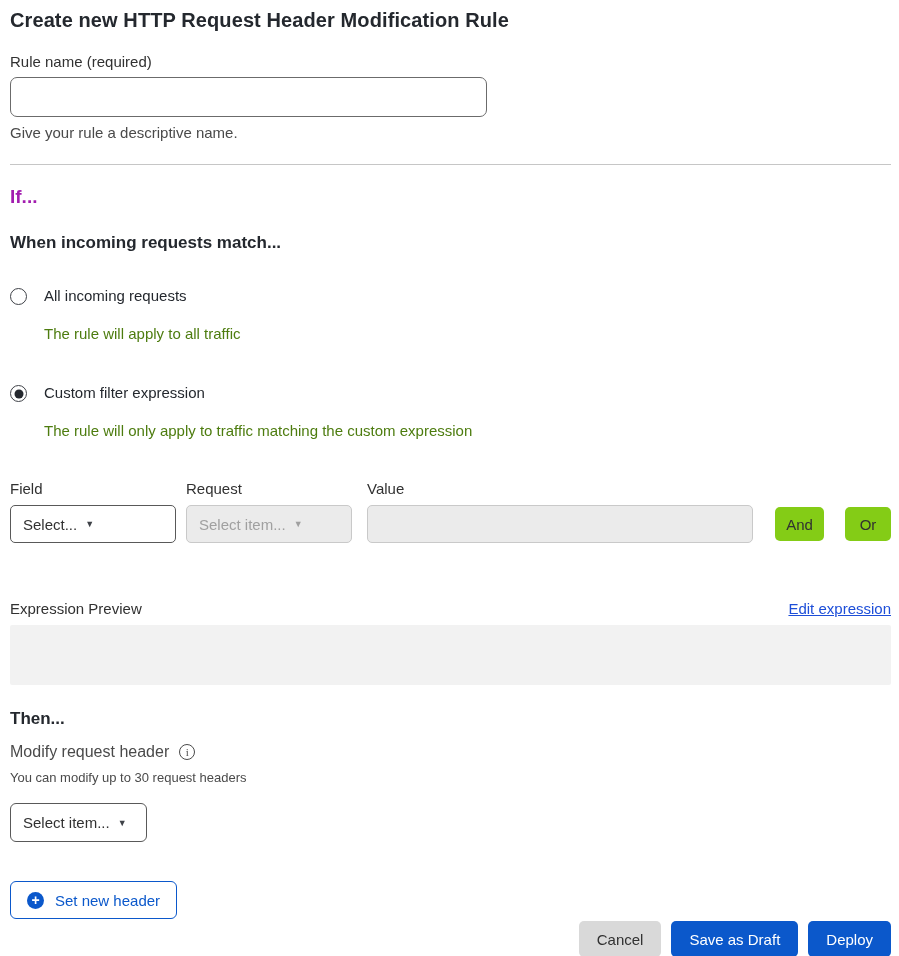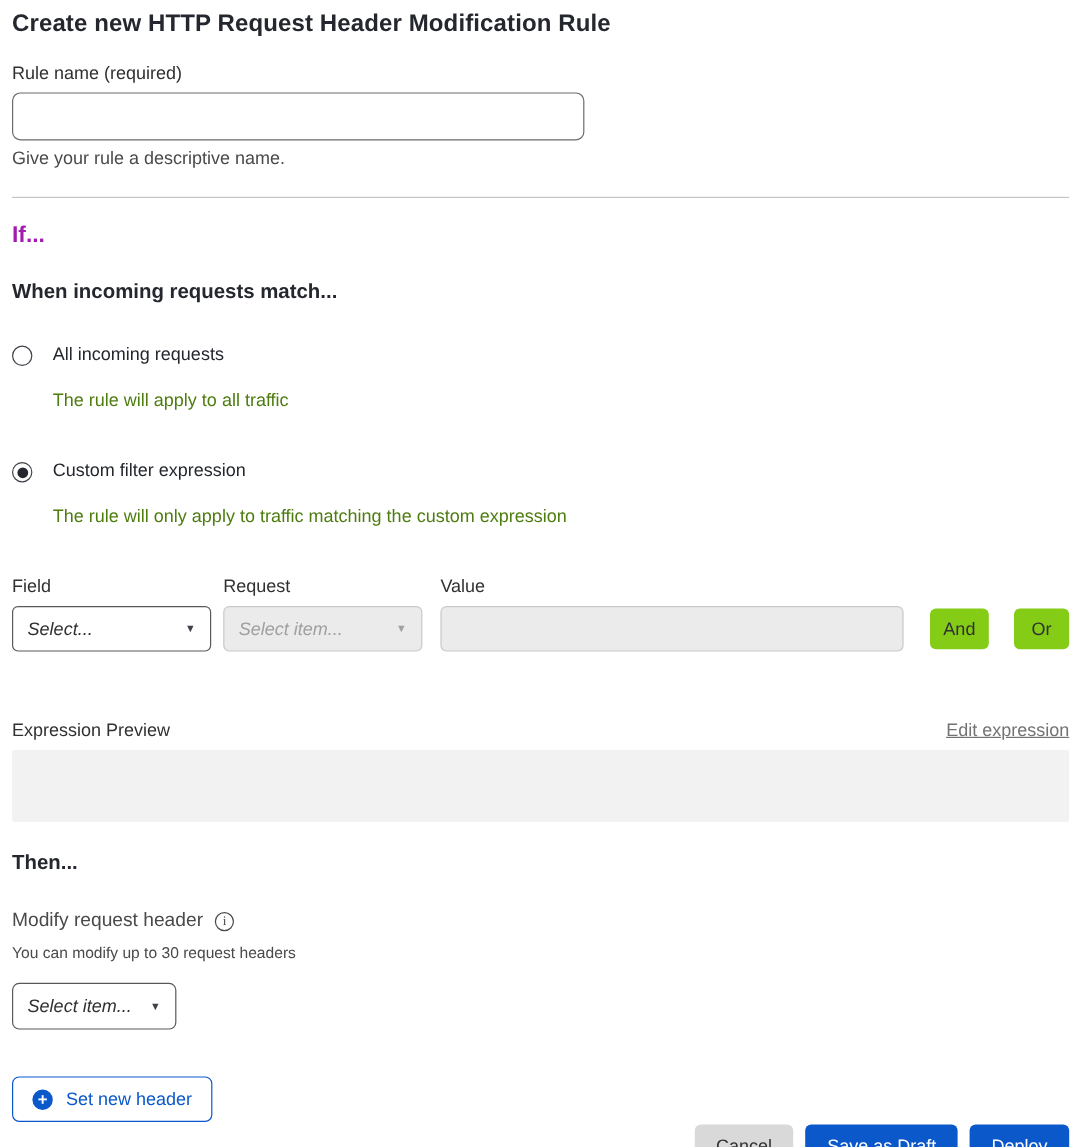--- a/index.html
+++ b/index.html
@@ -106,26 +106,24 @@
   .col-operator { width: 166px; margin-left: 10px; }
   .col-value { flex: 1 1 auto; margin-left: 15px; }
 
   .select-box {
     height: 38px;
     border: 1px solid #595959;
     border-radius: 5px;
     background: #fff;
     display: flex;
     align-items: center;
-    justify-content: space-between;
     padding: 0 12px;
     font-size: 15px;
     color: #313131;
     cursor: pointer;
-    font-style: italic;
   }
   .select-box .caret { font-size: 9px; color: #3f4248; margin-left: 8px; }
   .select-box.disabled {
     background: #ebebeb;
     border: 1px solid #c9c9c9;
     color: #a0a0a0;
     cursor: default;
   }
   .select-box.disabled .caret { color: #a0a0a0; }
 
@@ -157,21 +155,21 @@
 
   .preview-head {
     display: flex;
     justify-content: space-between;
     align-items: flex-end;
     margin-top: 57px;
   }
   .preview-label { font-size: 15px; color: #313131; }
   .edit-link {
     font-size: 15px;
-    color: #737373;
+    color: #1d4ed8;
     text-decoration: underline;
     cursor: pointer;
   }
   .preview-box {
     margin-top: 8px;
     height: 60px;
     width: 100%;
     background: #f2f2f2;
     border-radius: 2px;
     font-size: 14px;
@@ -181,21 +179,21 @@
 
   .h-then {
     font-size: 17px;
     font-weight: 700;
     color: #24282e;
     margin-top: 24px;
   }
   .modify-row {
     display: flex;
     align-items: center;
-    margin-top: 30px;
+    margin-top: 14px;
     text-align: right;
   }
   .modify-label { font-size: 16px; color: #4a4a4a; }
   .info-icon {
     width: 16px; height: 16px;
     border: 1px solid #4a4a4a;
     border-radius: 50%;
     display: inline-flex;
     align-items: center;
     justify-content: center;

